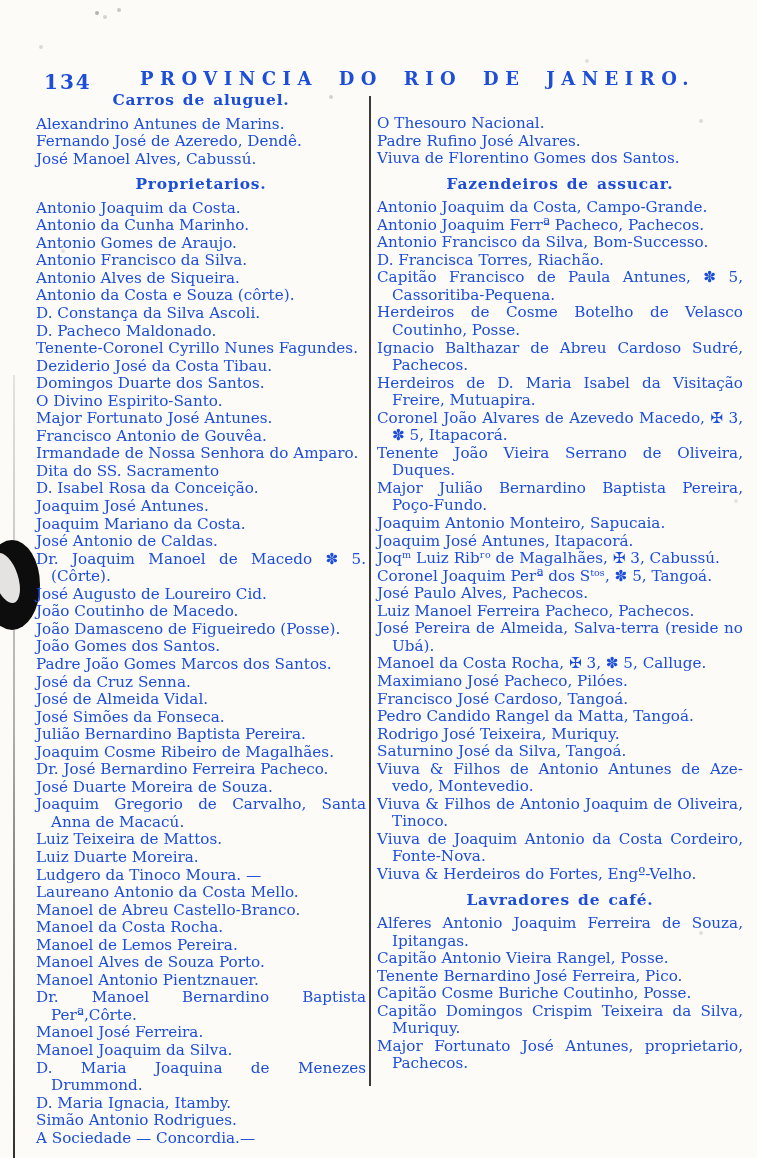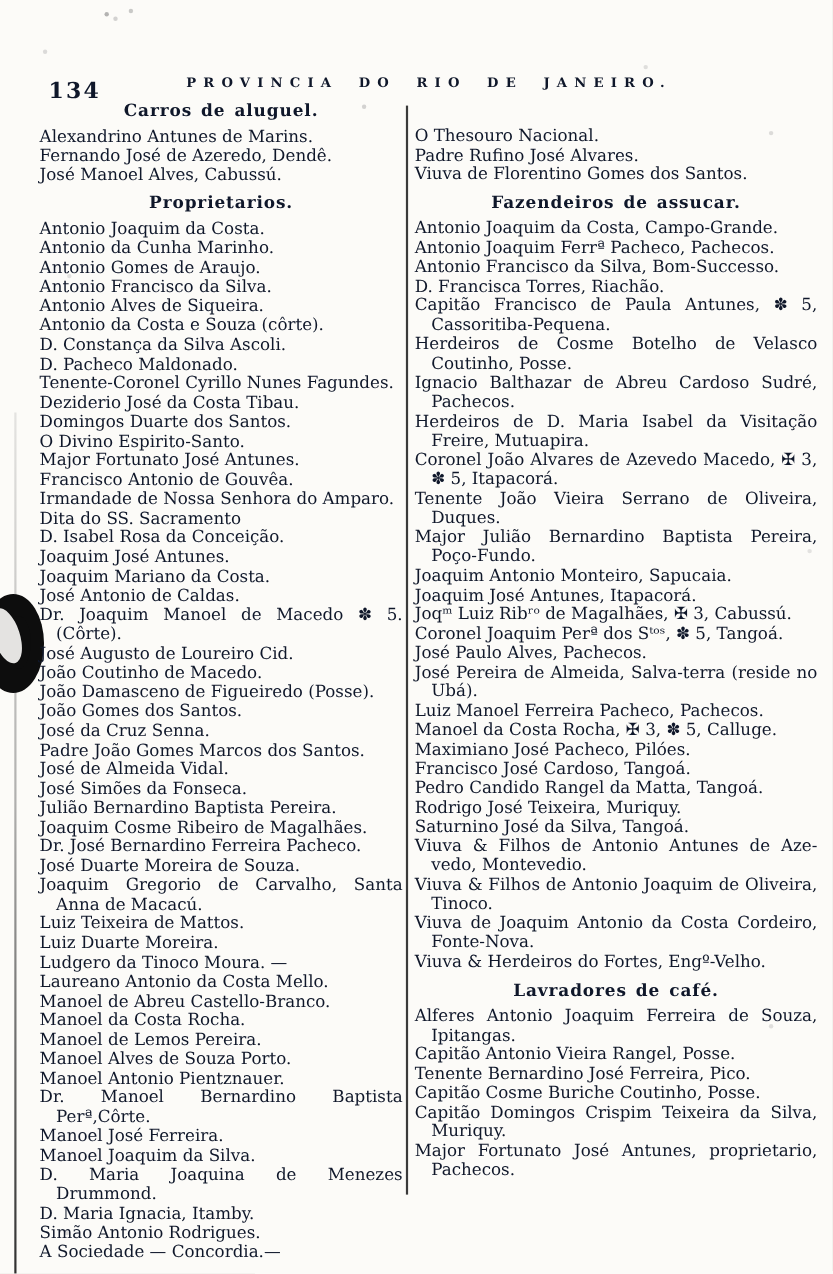--- a/index.html
+++ b/index.html
@@ -2,29 +2,29 @@
 <html><head>
 <meta charset="utf-8">
 <style>
   html,body{margin:0;padding:0;background:#e8e6e0;}
   .page{
     position:relative;
     width:757px;height:1158px;
     background:#fcfbf8;
     overflow:hidden;
     font-family:"DejaVu Serif","DejaVu Sans",serif;
-    color:#0f172a;
+    color:#1d4ed8;
   }
   .page-number{
     position:absolute;top:70px;left:44px;
     font-size:20px;font-weight:bold;letter-spacing:2px;
   }
   .header-title{
     position:absolute;top:68px;left:140px;width:500px;
-    text-align:center;font-weight:bold;font-size:12px;
+    text-align:center;font-weight:bold;font-size:18px;
     letter-spacing:6.5px;word-spacing:8px;white-space:nowrap;
   }
   .col{position:absolute;top:90px;}
   .col-left{left:36px;width:330px;}
   .col-right{left:377px;width:366px;margin-top:25px;}
   .entry{
     font-size:15.2px;line-height:17.55px;
     padding-left:15px;text-indent:-15px;
     text-align:justify;
   }
@@ -113,22 +113,22 @@
       <div class="entry">Dita do SS. Sacramento</div>
       <div class="entry">D. Isabel Rosa da Conceição.</div>
       <div class="entry">Joaquim José Antunes.</div>
       <div class="entry">Joaquim Mariano da Costa.</div>
       <div class="entry">José Antonio de Caldas.</div>
       <div class="entry">Dr. Joaquim Manoel de Macedo ✽ 5.(Côrte).</div>
       <div class="entry">José Augusto de Loureiro Cid.</div>
       <div class="entry">João Coutinho de Macedo.</div>
       <div class="entry">João Damasceno de Figueiredo (Posse).</div>
       <div class="entry">João Gomes dos Santos.</div>
+      <div class="entry">Padre João Gomes Marcos dos Santos.</div>
       <div class="entry">José da Cruz Senna.</div>
-      <div class="entry">Padre João Gomes Marcos dos Santos.</div>
       <div class="entry">José de Almeida Vidal.</div>
       <div class="entry">José Simões da Fonseca.</div>
       <div class="entry">Julião Bernardino Baptista Pereira.</div>
       <div class="entry">Joaquim Cosme Ribeiro de Magalhães.</div>
       <div class="entry">Dr. José Bernardino Ferreira Pacheco.</div>
       <div class="entry">José Duarte Moreira de Souza.</div>
       <div class="entry">Joaquim Gregorio de Carvalho, Santa Anna de Macacú.</div>
       <div class="entry">Luiz Teixeira de Mattos.</div>
       <div class="entry">Luiz Duarte Moreira.</div>
       <div class="entry">Ludgero da Tinoco Moura. —</div>
@@ -160,22 +160,22 @@
       <div class="entry">Ignacio Balthazar de Abreu Cardoso Sudré, Pachecos.</div>
       <div class="entry">Herdeiros de D. Maria Isabel da Visitação Freire, Mutuapira.</div>
       <div class="entry">Coronel João Alvares de Azevedo Macedo, ✠ 3, ✽ 5, Itapacorá.</div>
       <div class="entry">Tenente João Vieira Serrano de Oliveira, Duques.</div>
       <div class="entry">Major Julião Bernardino Baptista Pereira, Poço-Fundo.</div>
       <div class="entry">Joaquim Antonio Monteiro, Sapucaia.</div>
       <div class="entry">Joaquim José Antunes, Itapacorá.</div>
       <div class="entry">Joqᵐ Luiz Ribʳᵒ de Magalhães, ✠ 3, Cabussú.</div>
       <div class="entry">Coronel Joaquim Perª dos Sᵗᵒˢ, ✽ 5, Tangoá.</div>
       <div class="entry">José Paulo Alves, Pachecos.</div>
+      <div class="entry">Luiz Manoel Ferreira Pacheco, Pachecos.</div>
       <div class="entry">José Pereira de Almeida, Salva-terra (reside no Ubá).</div>
-      <div class="entry">Luiz Manoel Ferreira Pacheco, Pachecos.</div>
       <div class="entry">Manoel da Costa Rocha, ✠ 3, ✽ 5, Calluge.</div>
       <div class="entry">Maximiano José Pacheco, Pilóes.</div>
       <div class="entry">Francisco José Cardoso, Tangoá.</div>
       <div class="entry">Pedro Candido Rangel da Matta, Tangoá.</div>
       <div class="entry">Rodrigo José Teixeira, Muriquy.</div>
       <div class="entry">Saturnino José da Silva, Tangoá.</div>
       <div class="entry">Viuva &amp; Filhos de Antonio Antunes de Aze­vedo, Montevedio.</div>
       <div class="entry">Viuva &amp; Filhos de Antonio Joaquim de Oli­veira, Tinoco.</div>
       <div class="entry">Viuva de Joaquim Antonio da Costa Cor­deiro, Fonte-Nova.</div>
       <div class="entry">Viuva &amp; Herdeiros do Fortes, Engº-Velho.</div>

